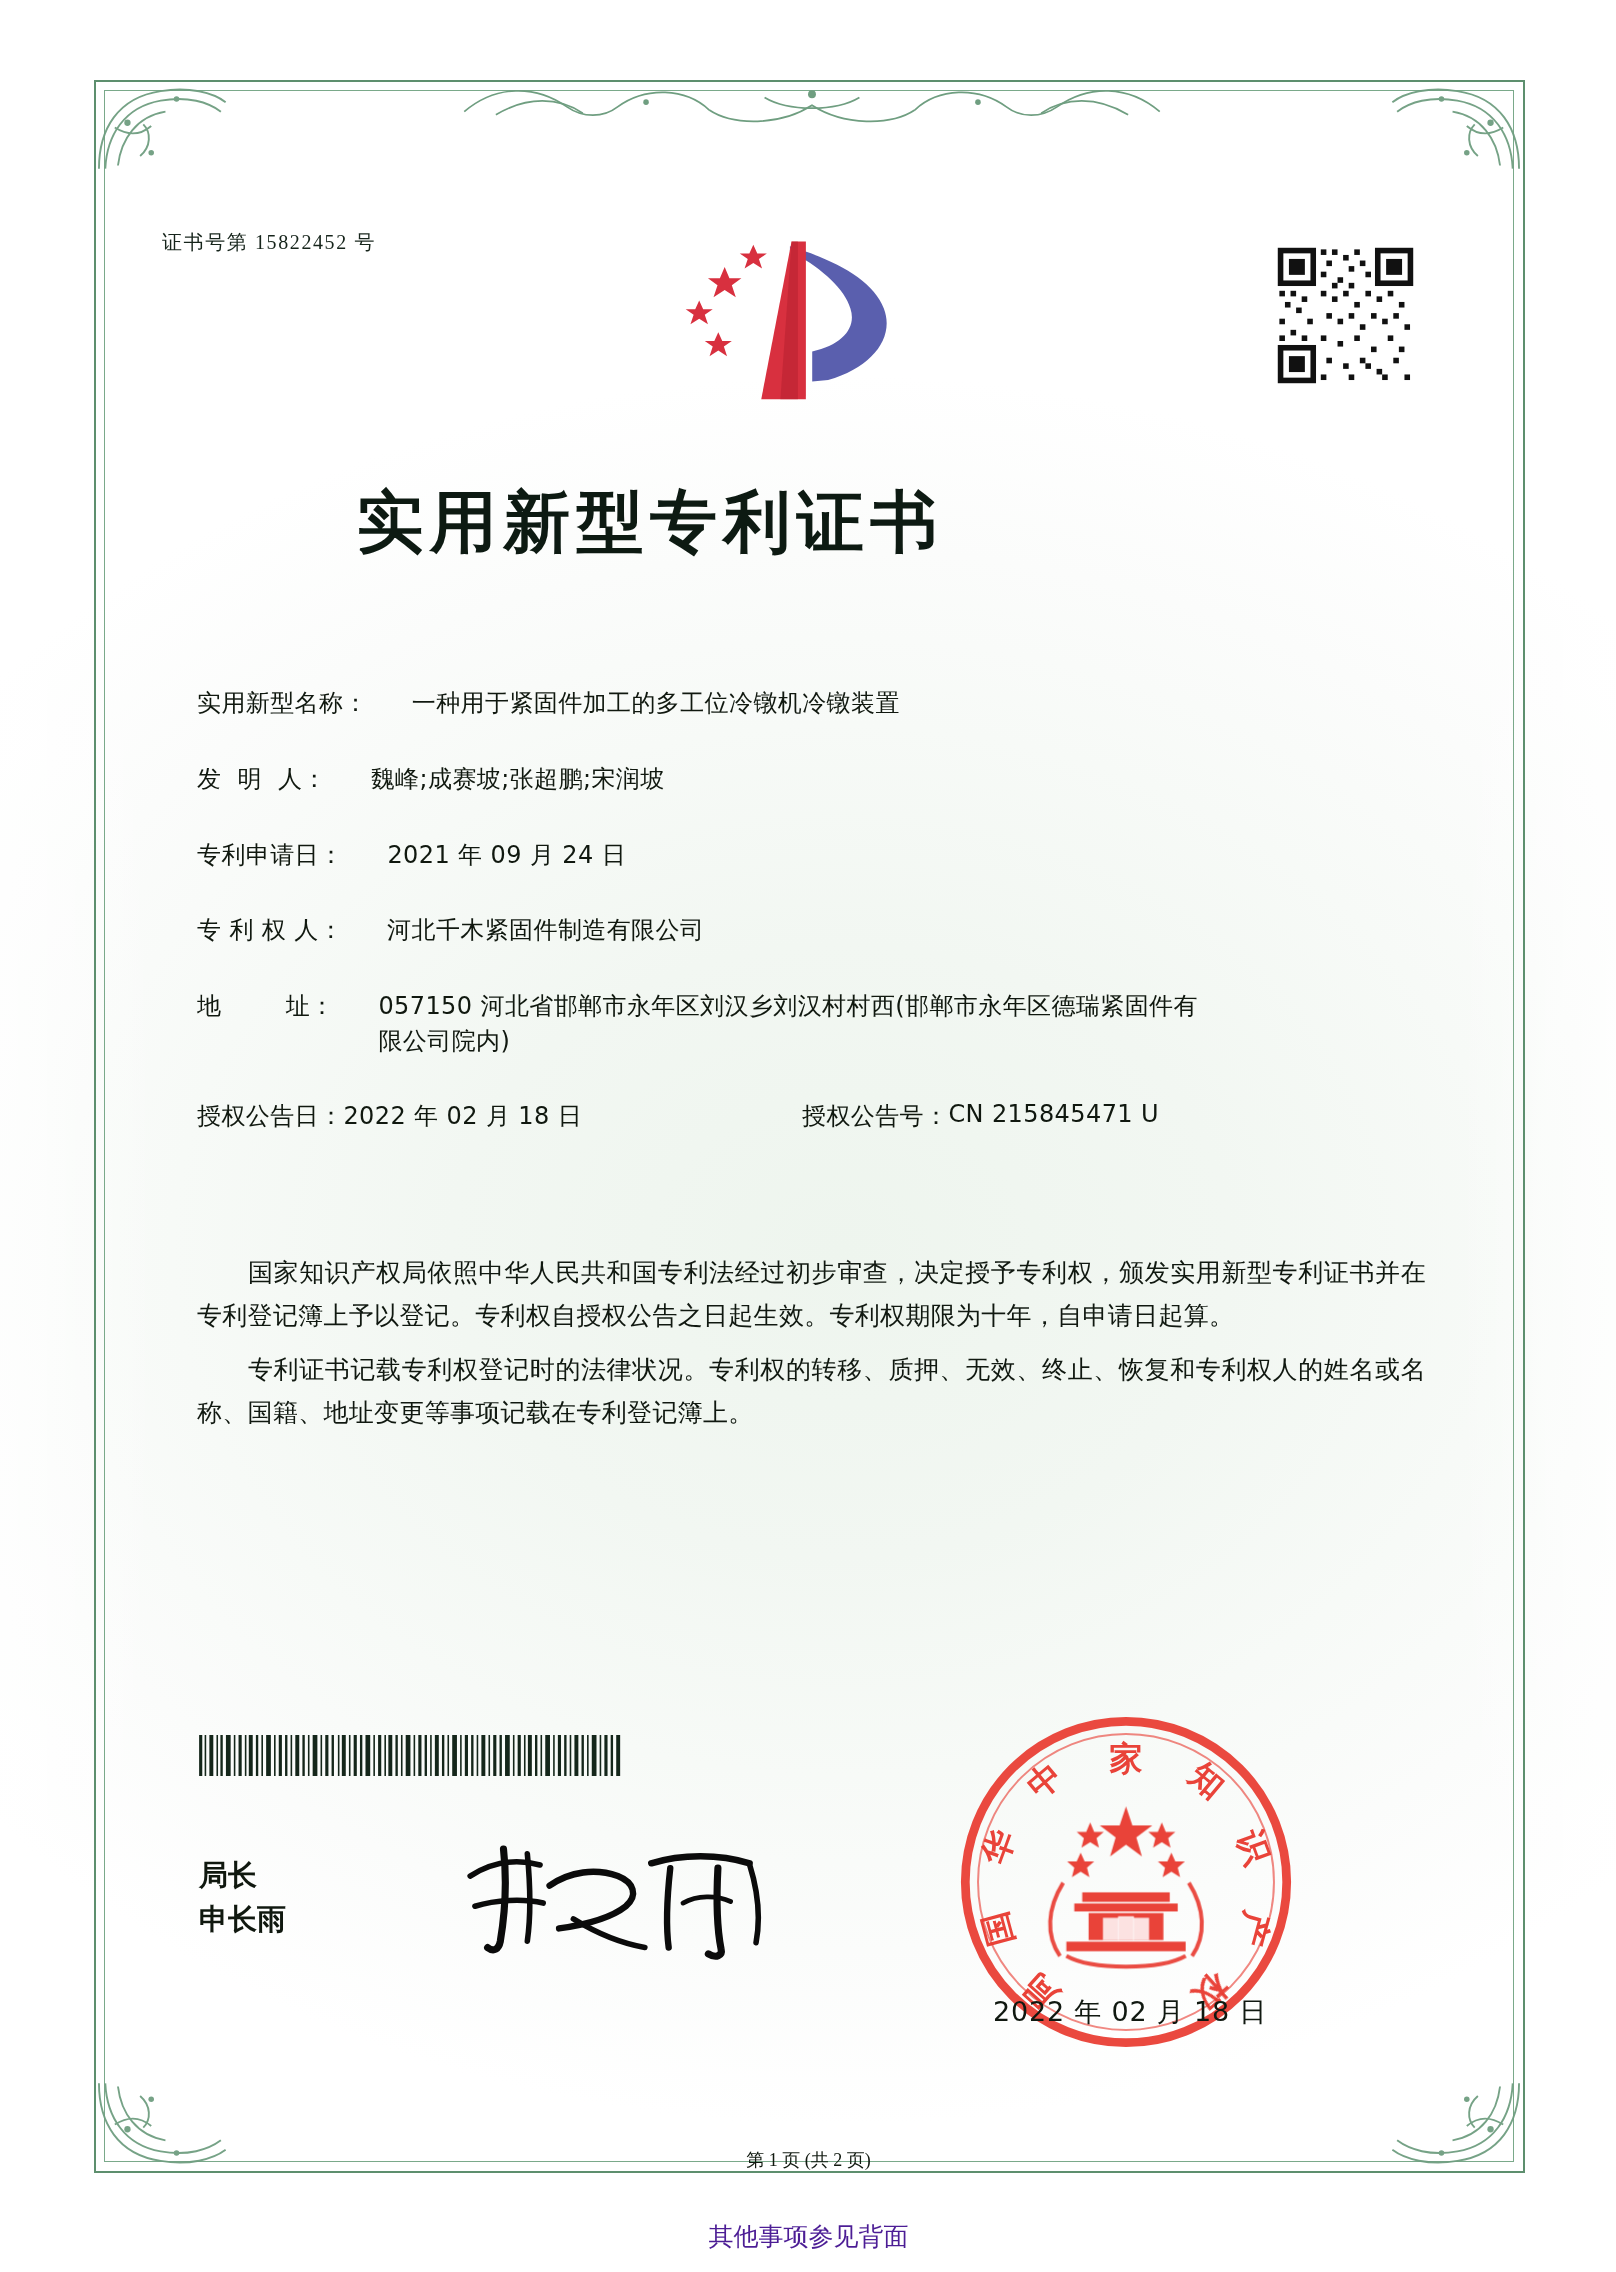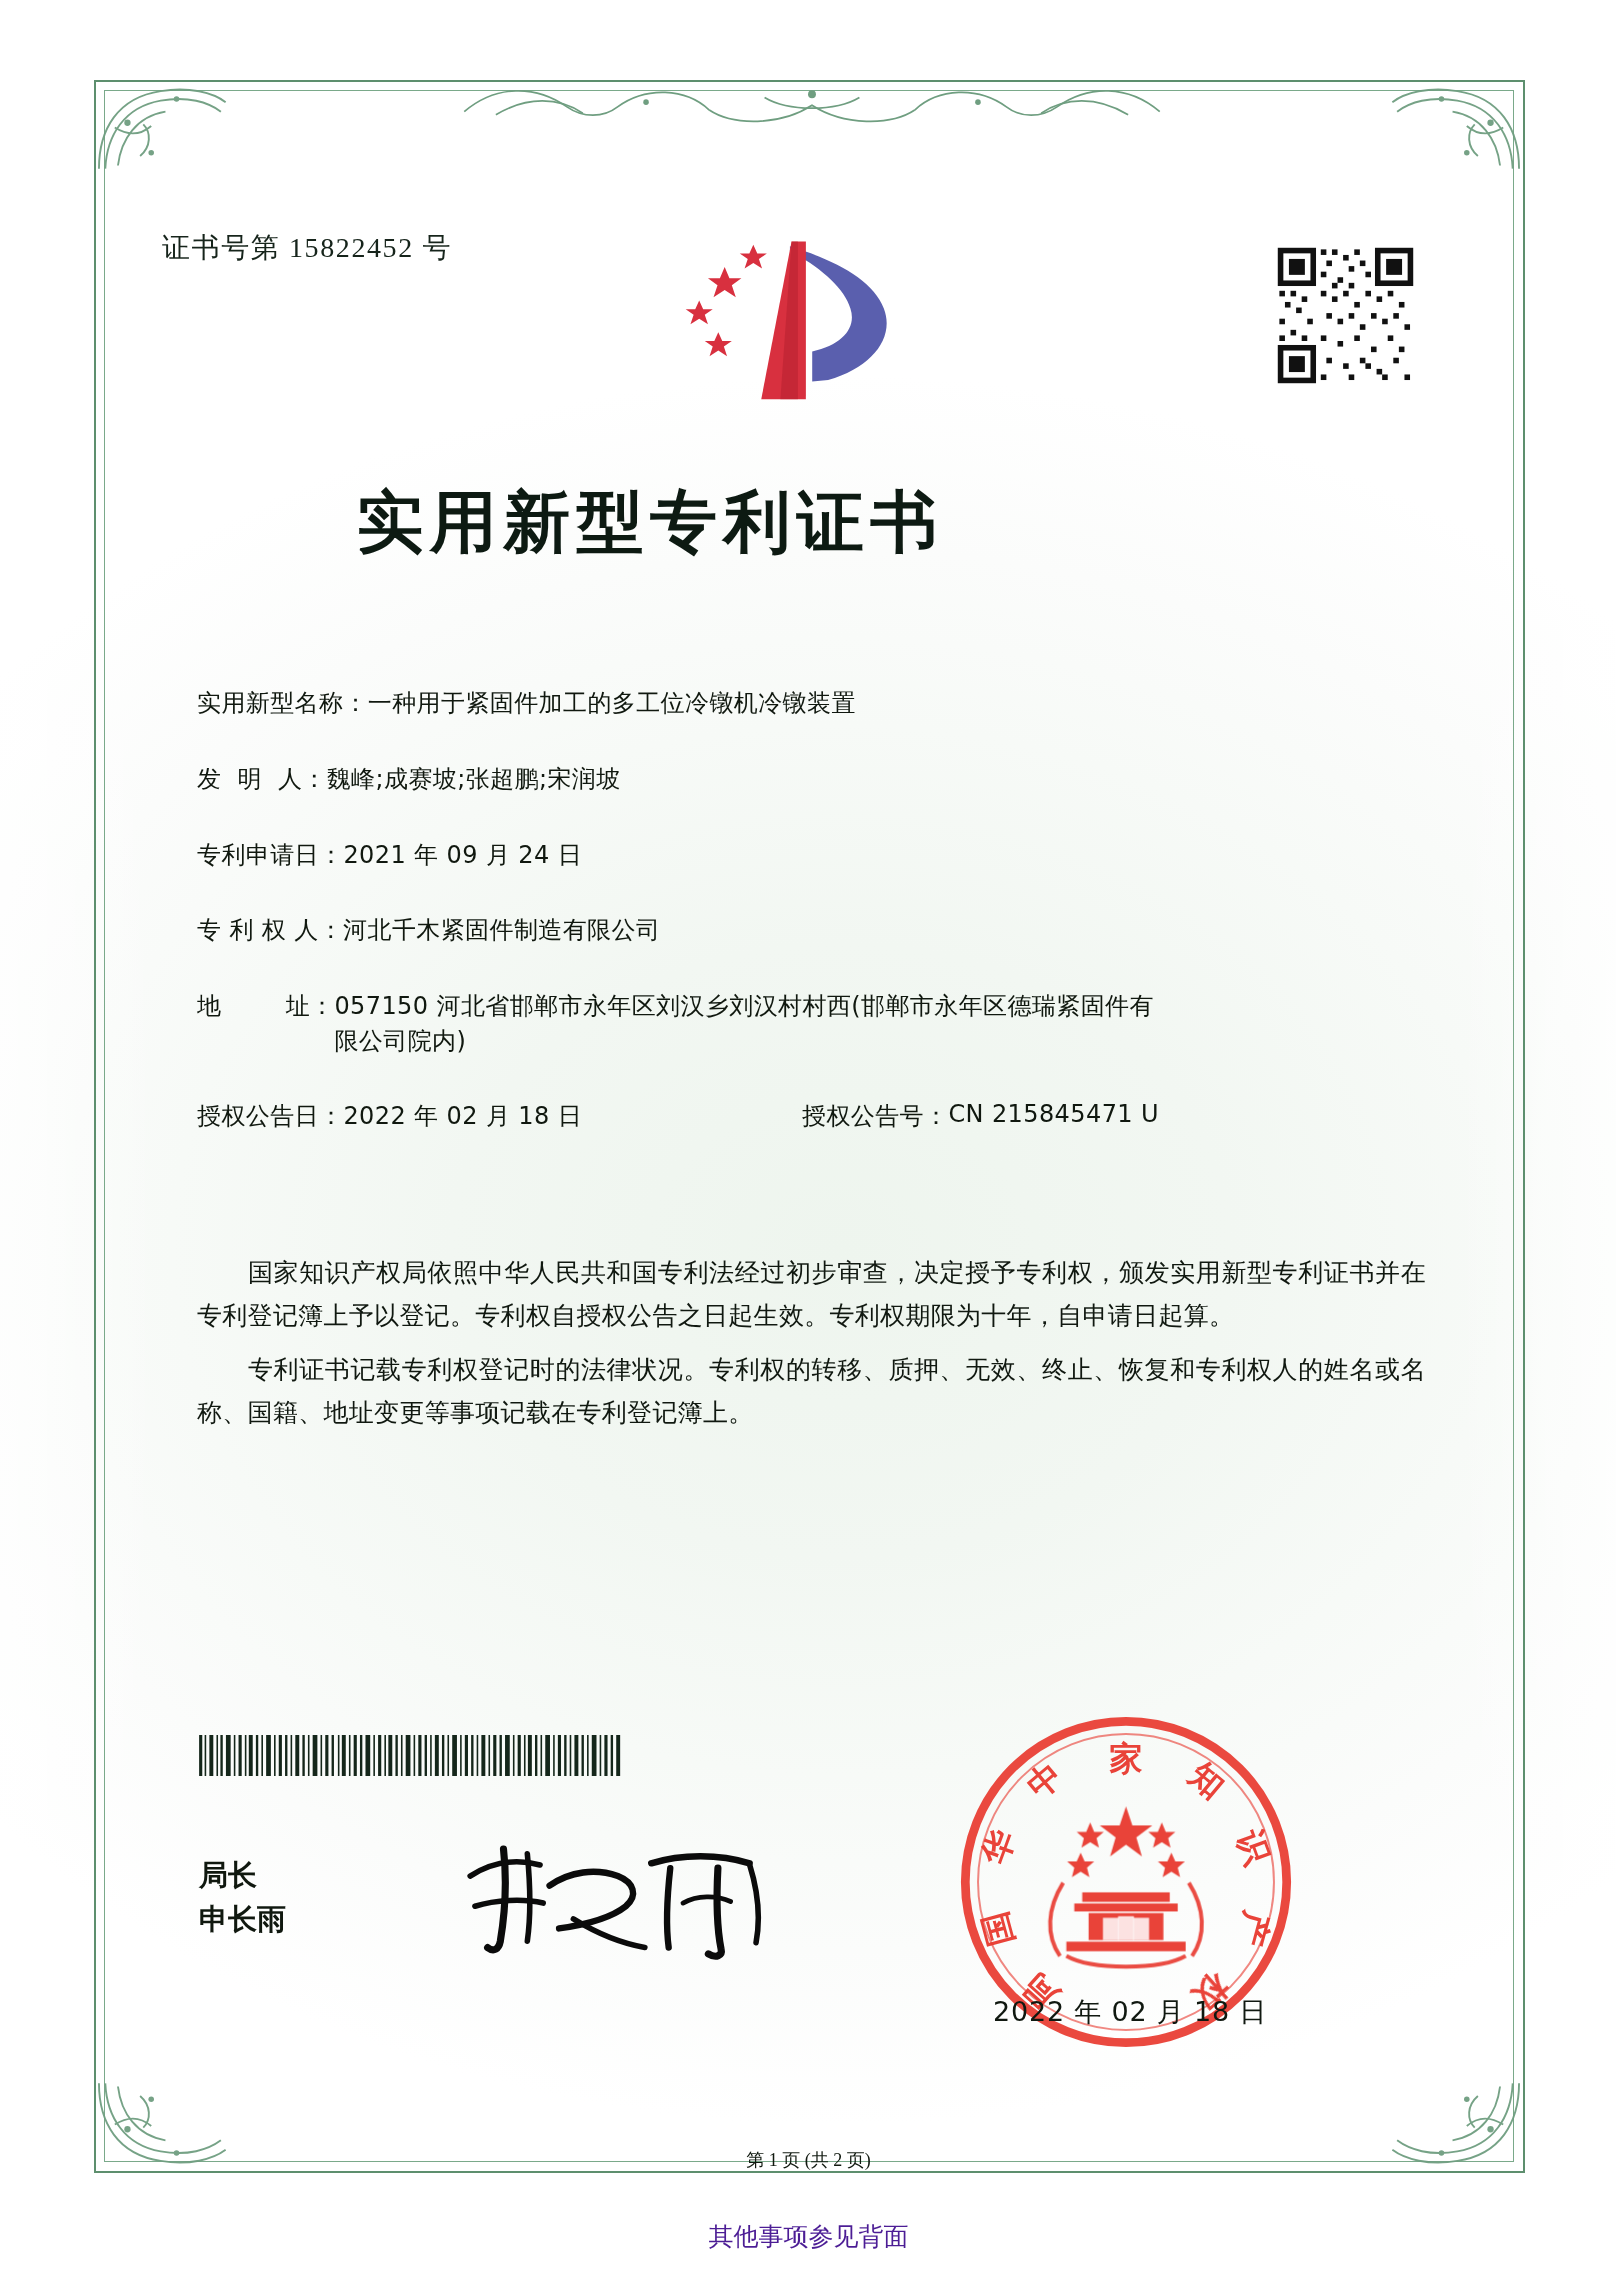--- a/index.html
+++ b/index.html
@@ -73,21 +73,21 @@
     width: 732px;
     height: 49px;
     color: #6f9e80;
   }
 
   
   .cert-number {
     position: absolute;
     left: 162px;
     top: 229px;
-    font-size: 28px;
+    font-size: 20px;
     letter-spacing: 1.6px;
     color: #16241b;
     font-family: "Liberation Serif", "DejaVu Serif", serif;
   }
 
   .logo {
     position: absolute;
     left: 672px;
     top: 232px;
     width: 247px;
@@ -122,20 +122,21 @@
     top: 686px;
     width: 1241px;
     color: #10180f;
   }
   .field-row {
     display: flex;
     align-items: flex-start;
     margin-bottom: 41px;
     font-size: 25px;
     line-height: 1.45;
+    gap: 44px;
   }
   .field-label {
     flex: 0 0 auto;
     white-space: pre;
     font-family: "DejaVu Sans", "Liberation Sans", sans-serif;
     font-size: 24px;
     letter-spacing: 0.4px;
   }
   .field-value {
     flex: 1 1 auto;

